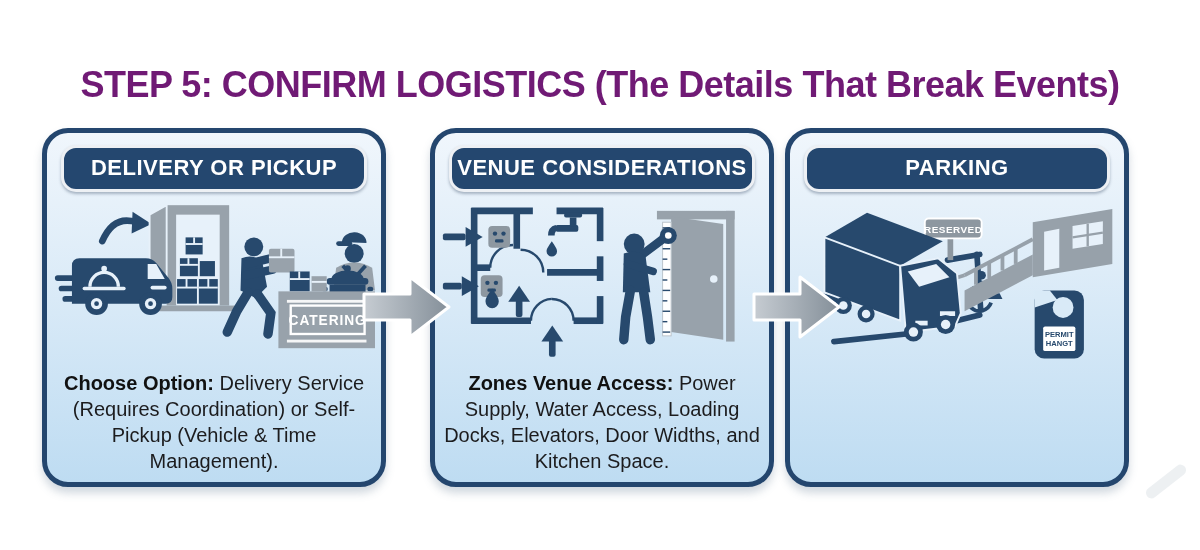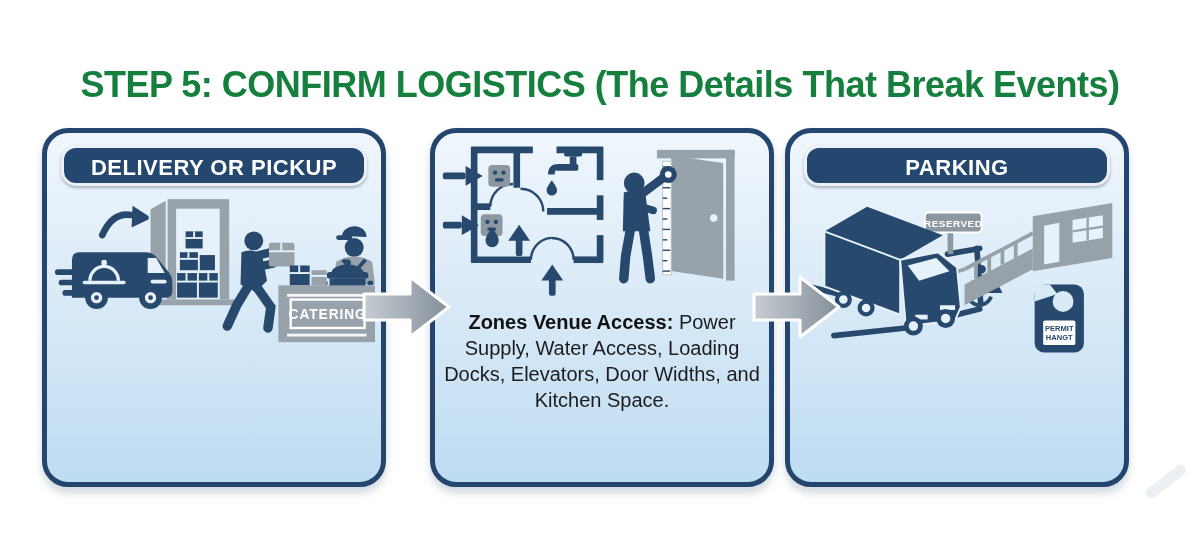--- a/index.html
+++ b/index.html
@@ -5,39 +5,39 @@
   html,body { margin:0; padding:0; }
   body {
     width:1200px; height:550px; background:#ffffff; overflow:hidden;
     font-family:"Liberation Sans", sans-serif;
   }
   .stage { position:relative; width:1200px; height:550px; background:#ffffff; }
 
   .main-title {
     position:absolute; left:0; top:64px; width:1200px; margin:0;
     text-align:center; font-size:36px; line-height:42px; font-weight:700;
-    letter-spacing:-0.5px; color:#15803d;
+    letter-spacing:-0.5px; color:#701a75;
   }
 
   .panel {
     position:absolute; top:128px; width:344px; height:359px;
     box-sizing:border-box; border:5px solid #24466e; border-radius:26px;
     background:linear-gradient(180deg,#f0f6fc 0%, #ddecf8 40%, #bedcf2 100%);
     box-shadow:0 6px 9px rgba(90,115,140,0.28);
     z-index:1;
   }
   .panel.p1 { left:42px; }
   .panel.p2 { left:430px; }
   .panel.p3 { left:785px; }
 
   .banner {
     margin:12px 14px 4px 14px; background:#24476f;
     border:3px solid rgba(255,255,255,0.92); border-radius:15px;
     color:#ffffff; font-weight:700; font-size:22px; letter-spacing:0.5px;
-    text-align:center; padding:7px 0 2px 0;
+    text-align:center; padding:7px 0 8px 0;
     box-shadow:0 2px 3px rgba(40,60,90,0.35);
   }
 
   .illus { display:block; margin:2px auto 0 auto; width:322px; height:168px; }
 
   .caption {
     width:318px; margin:6px auto 0 auto; text-align:center;
     font-size:20px; line-height:26px; color:#1c1c1e;
   }
   .caption strong { font-weight:700; color:#111; }
@@ -161,23 +161,27 @@
 
       <g>
         <rect x="238" y="97" width="102" height="60" fill="#98a2ab"></rect>
         <rect x="247" y="106" width="84" height="3" fill="#ffffff" opacity="0.9"></rect>
         <rect x="247" y="148" width="84" height="3" fill="#ffffff" opacity="0.9"></rect>
         <rect x="251" y="112" width="78" height="30" fill="none" stroke="#ffffff" stroke-width="2.5"></rect>
         <text x="290" y="133" text-anchor="middle" fill="#ffffff" font-size="14.5" font-weight="700" letter-spacing="1">CATERING</text>
       </g>
     </svg>
 
+    <p class="caption">
+      <strong>Choose Option:</strong><span> Delivery Service (Requires Coordination) or Self-Pickup (Vehicle &amp; Time Management).</span>
+    </p>
   </div>
 
   <div class="panel p2">
+    <div class="banner">VENUE CONSIDERATIONS</div>
 
     <svg class="illus" viewBox="0 0 340 170">
 
       <g stroke="#27496d" stroke-width="7" fill="none">
         <path d="M32,12 H97"></path>
           <path d="M122,12 H171"></path>
         <path d="M35,9 V131"></path>
         <path d="M32,128 H95"></path>
           <path d="M140,128 H171"></path>
         <path d="M168,9 V44"></path>

